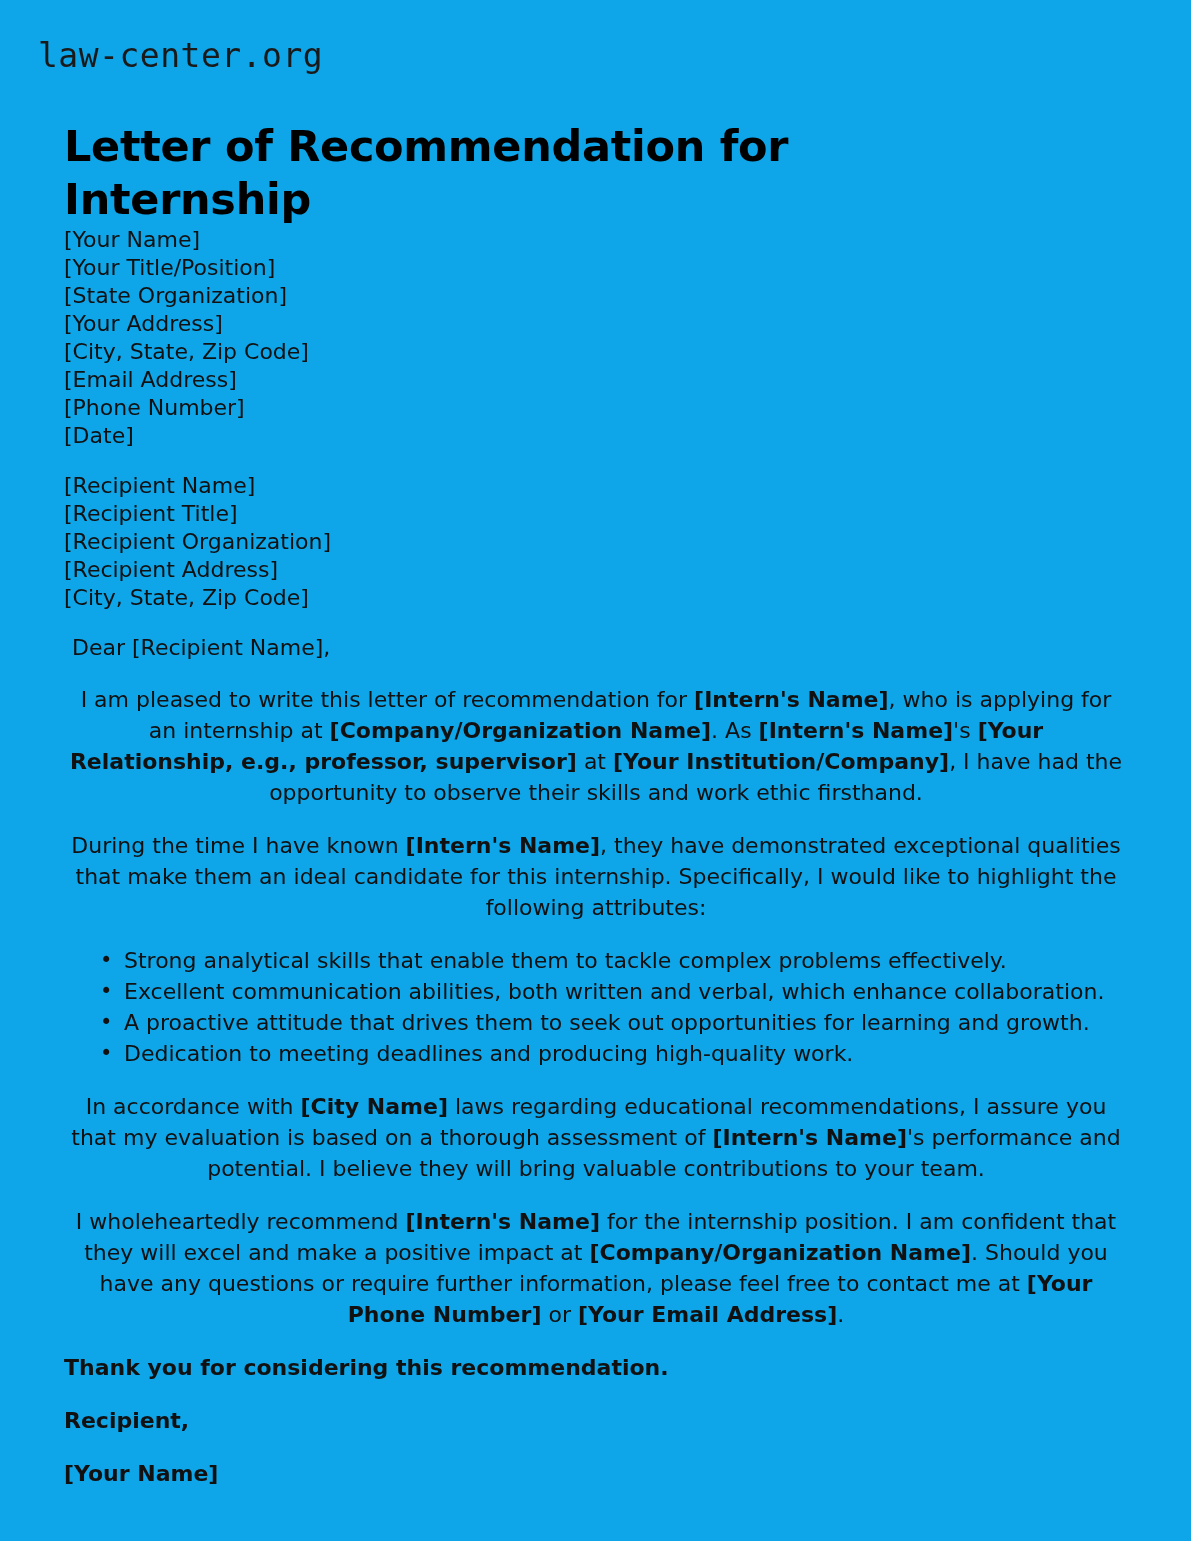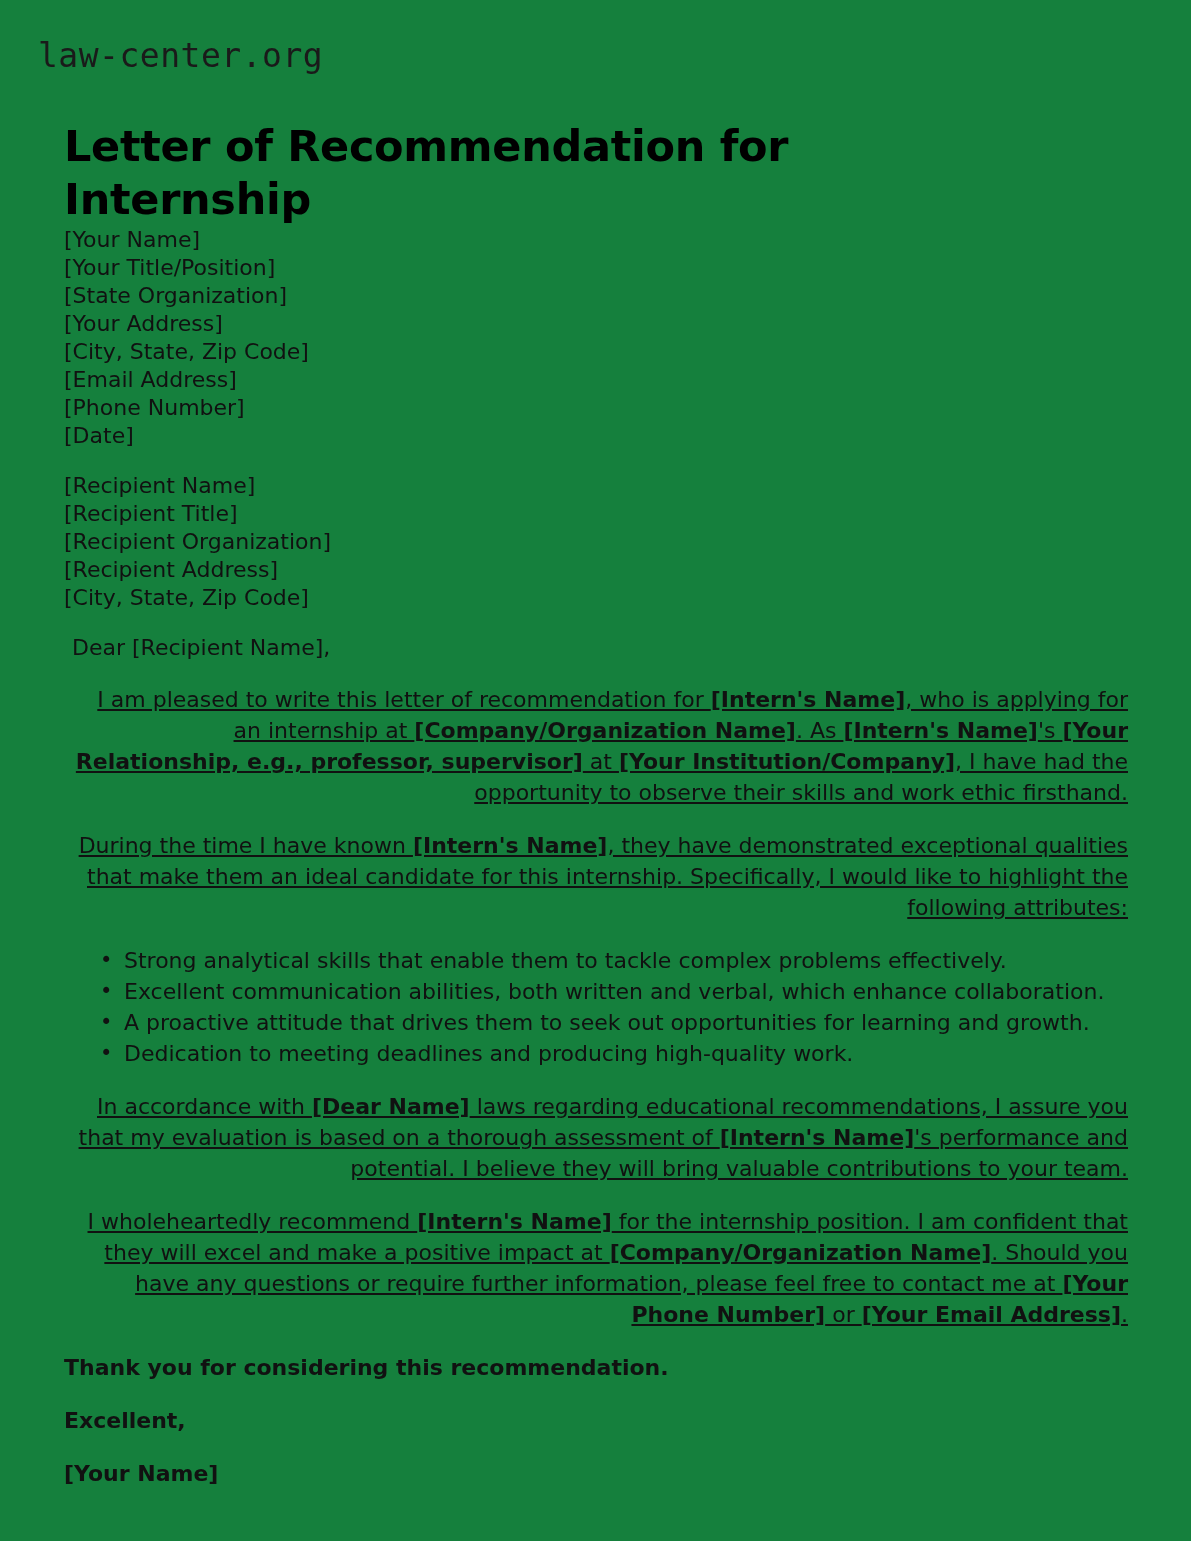--- a/index.html
+++ b/index.html
@@ -11,21 +11,21 @@
     width: 1191px;
     height: 1541px;
     font-family: "DejaVu Sans", sans-serif;
     color: #000000;
     overflow: hidden;
   }
   .page {
     position: relative;
     width: 1191px;
     height: 1541px;
-    background: #15803d;
+    background: #0ea5e9;
     box-sizing: border-box;
   }
   .site-header {
     position: absolute;
     left: 38px;
     top: 36px;
     font-family: "DejaVu Sans Mono", monospace;
     font-size: 33px;
     line-height: 40px;
     letter-spacing: 0.5px;
@@ -59,22 +59,21 @@
   .addr-line {
     display: block;
     white-space: pre;
   }
   .salutation {
     margin: 0 0 22px 8px;
   }
   p.para {
     margin: 0 0 22px 0;
     line-height: 31px;
-    text-align: right;
-    text-decoration: underline;
+    text-align: center;
   }
   p.para:last-child {
     margin-bottom: 0;
   }
   .b {
     font-weight: bold;
   }
   ul.attrs {
     margin: 0 0 22px 0;
     padding: 0 0 0 60px;
@@ -139,22 +138,22 @@
 
     <p class="para"><span>During the time I have known </span><span class="b">[Intern's Name]</span><span>, they have demonstrated exceptional qualities that make them an ideal candidate for this internship. Specifically, I would like to highlight the following attributes:</span></p>
 
     <ul class="attrs">
       <li>Strong analytical skills that enable them to tackle complex problems effectively.</li>
       <li>Excellent communication abilities, both written and verbal, which enhance collaboration.</li>
       <li>A proactive attitude that drives them to seek out opportunities for learning and growth.</li>
       <li>Dedication to meeting deadlines and producing high-quality work.</li>
     </ul>
 
-    <p class="para"><span>In accordance with </span><span class="b">[Dear Name]</span><span> laws regarding educational recommendations, I assure you that my evaluation is based on a thorough assessment of </span><span class="b">[Intern's Name]</span><span>'s performance and potential. I believe they will bring valuable contributions to your team.</span></p>
+    <p class="para"><span>In accordance with </span><span class="b">[City Name]</span><span> laws regarding educational recommendations, I assure you that my evaluation is based on a thorough assessment of </span><span class="b">[Intern's Name]</span><span>'s performance and potential. I believe they will bring valuable contributions to your team.</span></p>
 
     <p class="para"><span>I wholeheartedly recommend </span><span class="b">[Intern's Name]</span><span> for the internship position. I am confident that they will excel and make a positive impact at </span><span class="b">[Company/Organization Name]</span><span>. Should you have any questions or require further information, please feel free to contact me at </span><span class="b">[Your Phone Number]</span><span> or </span><span class="b">[Your Email Address]</span><span>.</span></p>
 
     <div class="closing">Thank you for considering this recommendation.</div>
-    <div class="closing">Excellent,</div>
+    <div class="closing">Recipient,</div>
     <div class="closing">[Your Name]</div>
 
   </div>
 </div>
 
 </body></html>

